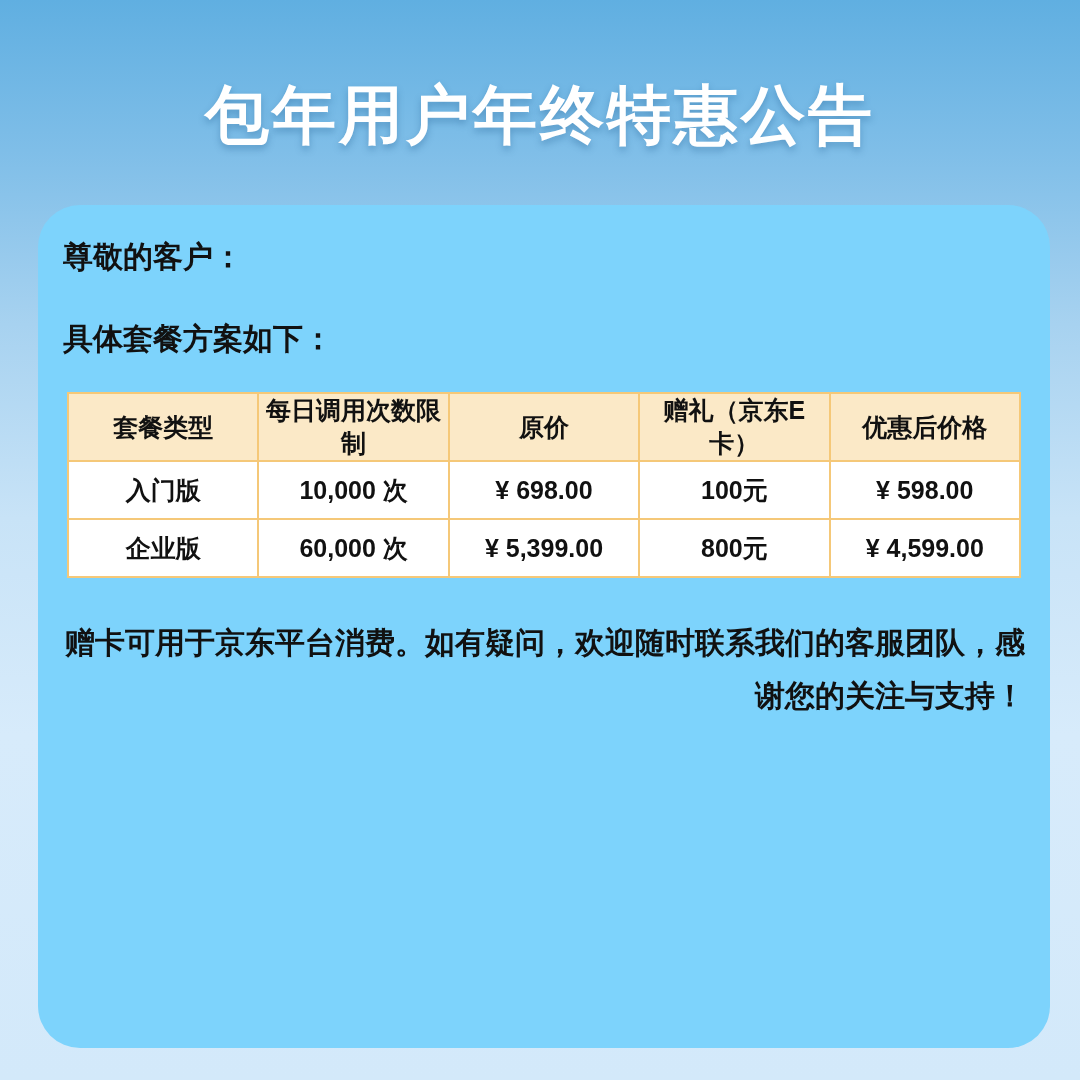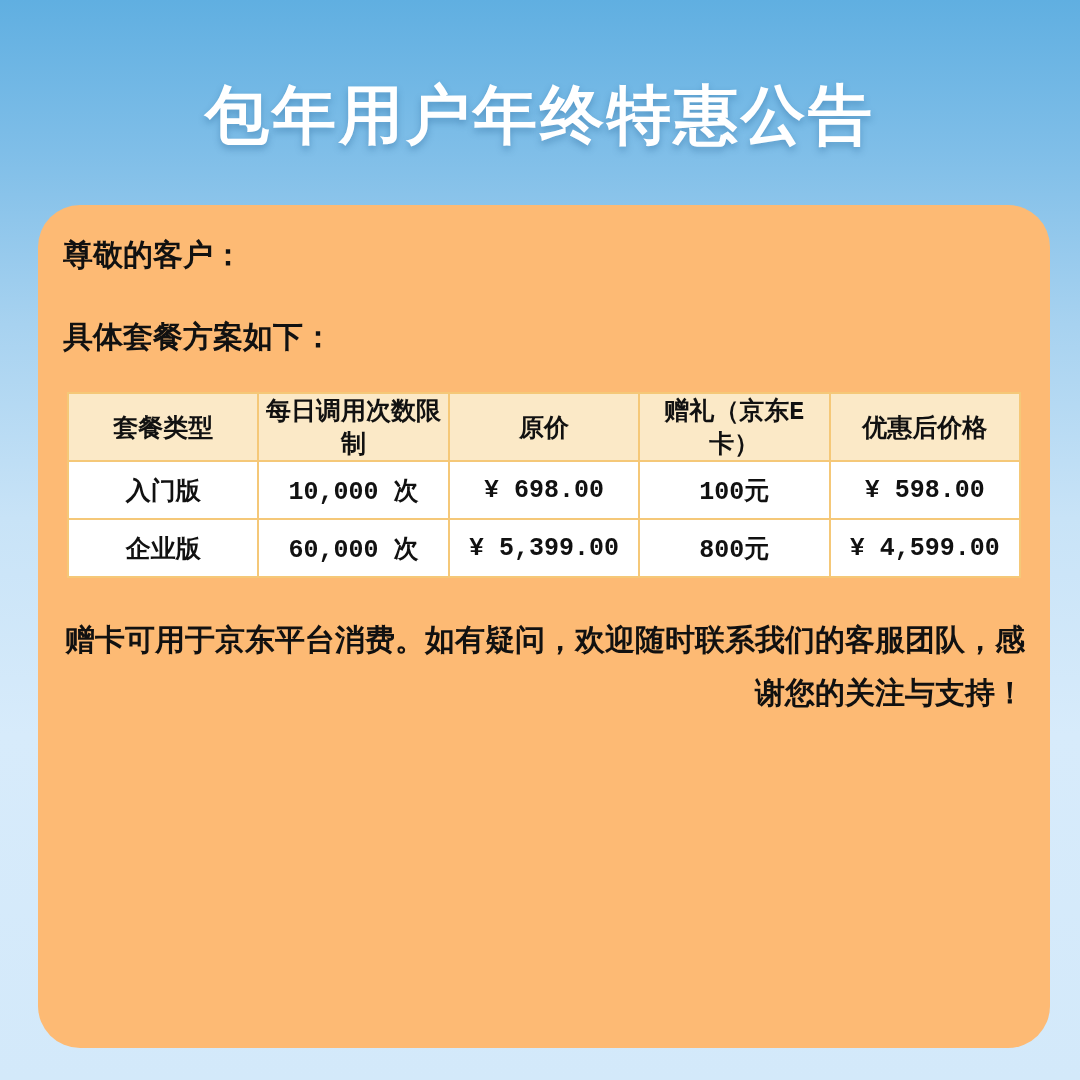--- a/index.html
+++ b/index.html
@@ -17,41 +17,40 @@
       #A7D2F0 30%,
       #C8E3F7 48%,
       #D7EBFB 68%,
       #D3E9FA 100%);
     color: #111111;
   }
   .page {
     position: relative;
     width: 1080px;
     height: 824px;
-    font-family: Liberation Mono, monospace;
   }
   .page-title {
     position: absolute;
     top: 72px;
     left: 0;
     width: 100%;
     text-align: center;
     font-size: 64px;
     font-weight: 900;
     color: #FFFFFF;
     letter-spacing: 3px;
     text-shadow: 0 4px 7px rgba(36, 96, 146, 0.38);
   }
   .card {
     position: absolute;
     left: 38px;
     top: 205px;
     width: 1012px;
     height: 843px;
-    background: #fdba74;
+    background: #7dd3fc;
     border-radius: 42px;
     box-sizing: border-box;
     padding: 32px 25px 0 25px;
   }
   .salutation {
     font-size: 30px;
     font-weight: bold;
     line-height: 40px;
     margin: 0;
   }

